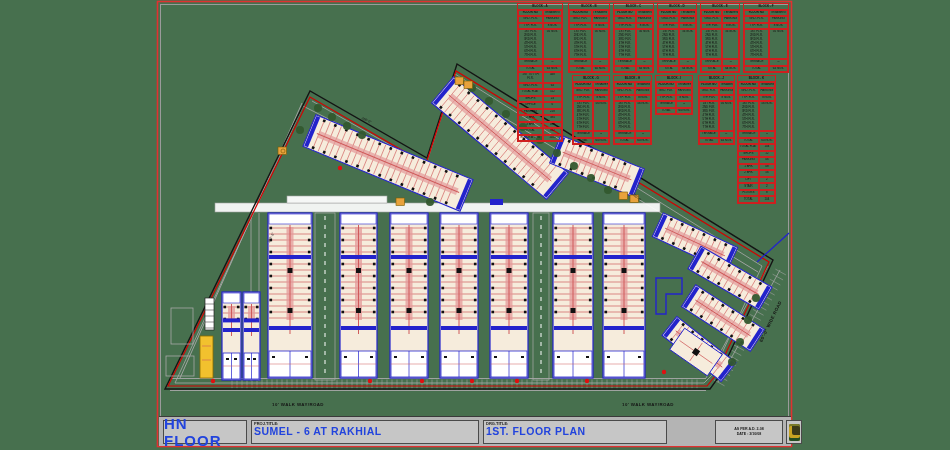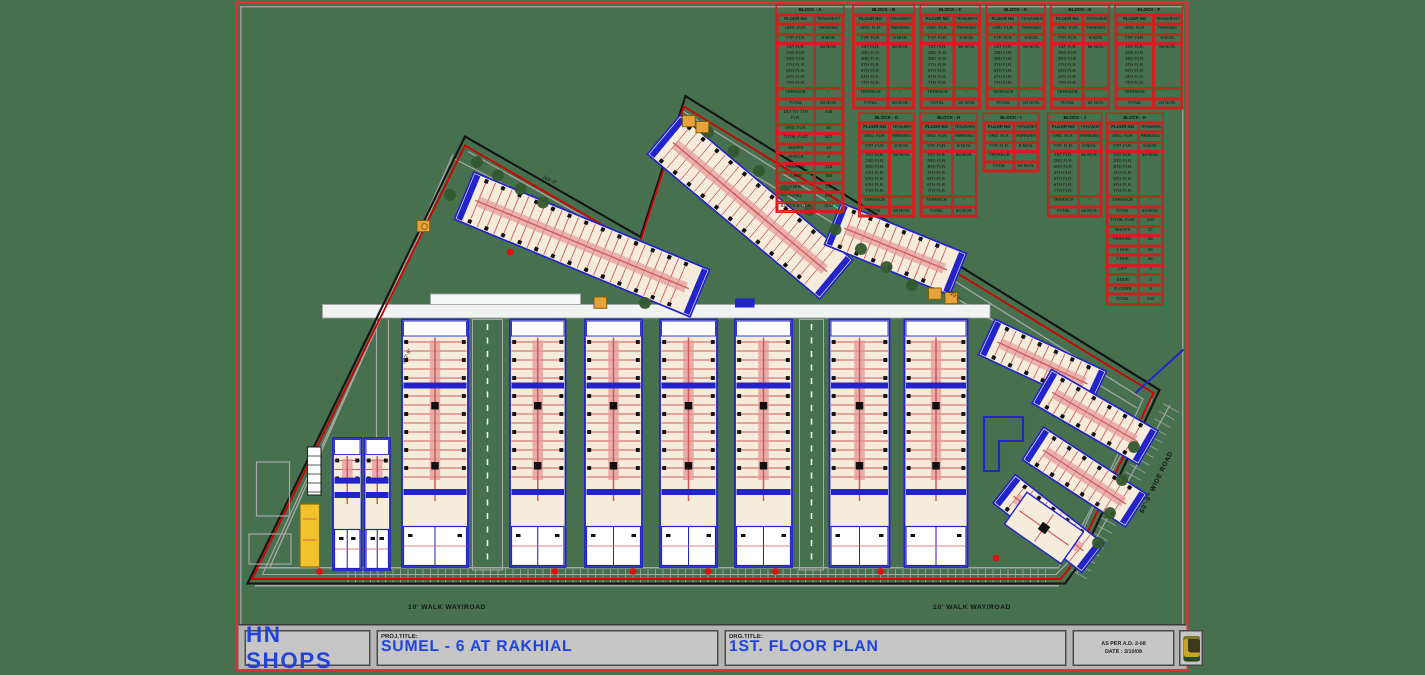--- a/index.html
+++ b/index.html
@@ -15,21 +15,21 @@
   .tbl .c{flex:1;border:.4px solid;font-size:2.9px;line-height:1.35;text-align:center;
           padding:.3px .5px;overflow:hidden;white-space:pre-line;}
   .tbl .c.wide{flex:1.35;}
   
   #titleblock{position:absolute;left:159px;top:416px;width:632px;height:30px;
               border-top:1px solid #3a3a3a;box-sizing:border-box;}
   .tb-cell{position:absolute;top:3px;height:24px;border:1px solid #4a4a4a;box-sizing:border-box;}
   #tb-brand{left:4px;width:84px;display:flex;align-items:center;justify-content:center;
             font-weight:bold;font-size:15px;letter-spacing:1px;}
   #tb-proj{left:92px;width:228px;}
-  #tb-drg{left:324px;width:228px;}
+  #tb-drg{left:324px;width:184px;}
   #tb-note{left:556px;width:68px;display:flex;flex-direction:column;justify-content:center;}
   #tb-emblem{left:627px;width:16px;display:flex;align-items:center;justify-content:center;}
   .tb-label{font-size:4px;color:#1c1c1c;font-weight:bold;padding:1px 0 0 2px;line-height:1.1;}
   .tb-value{font-size:10.5px;font-weight:bold;padding-left:2px;letter-spacing:.5px;line-height:1.1;}
   .tb-note-line{font-size:3.6px;color:#1c1c1c;font-weight:bold;text-align:center;line-height:1.4;}
   .emblem{width:11px;height:17px;background:#3c3a18;border-radius:2px;
           box-shadow:inset 0 2px 0 #7a7a2a, inset 0 -3px 0 #234d23, inset 3px -6px 0 #c9a422;}
 </style>
 </head>
 <body>
@@ -1302,21 +1302,21 @@
         </div>
         <div class="r">
           <div class="c wide" style="border-color: rgb(207, 31, 31);">TOTAL</div>
           <div class="c" style="border-color: rgb(207, 31, 31);">104</div>
         </div>
       </div>
     </div>
 
   <div id="titleblock" style="background: rgb(180, 180, 180);">
     <div class="tb-cell" id="tb-brand" style="background: rgb(198, 198, 198);">
-      <span style="color: rgb(34, 68, 221);">HN SHOPS</span>
+      <span style="color: rgb(34, 68, 221);">HN FLOOR</span>
     </div>
     <div class="tb-cell" id="tb-proj" style="background: rgb(198, 198, 198);">
       <div class="tb-label">PROJ.TITLE:</div>
       <div class="tb-value" style="color: rgb(34, 68, 221);">SUMEL - 6  AT RAKHIAL</div>
     </div>
     <div class="tb-cell" id="tb-drg" style="background: rgb(198, 198, 198);">
       <div class="tb-label">DRG.TITLE:</div>
       <div class="tb-value" style="color: rgb(34, 68, 221);">1ST. FLOOR PLAN</div>
     </div>
     <div class="tb-cell" id="tb-note" style="background: rgb(198, 198, 198);">

